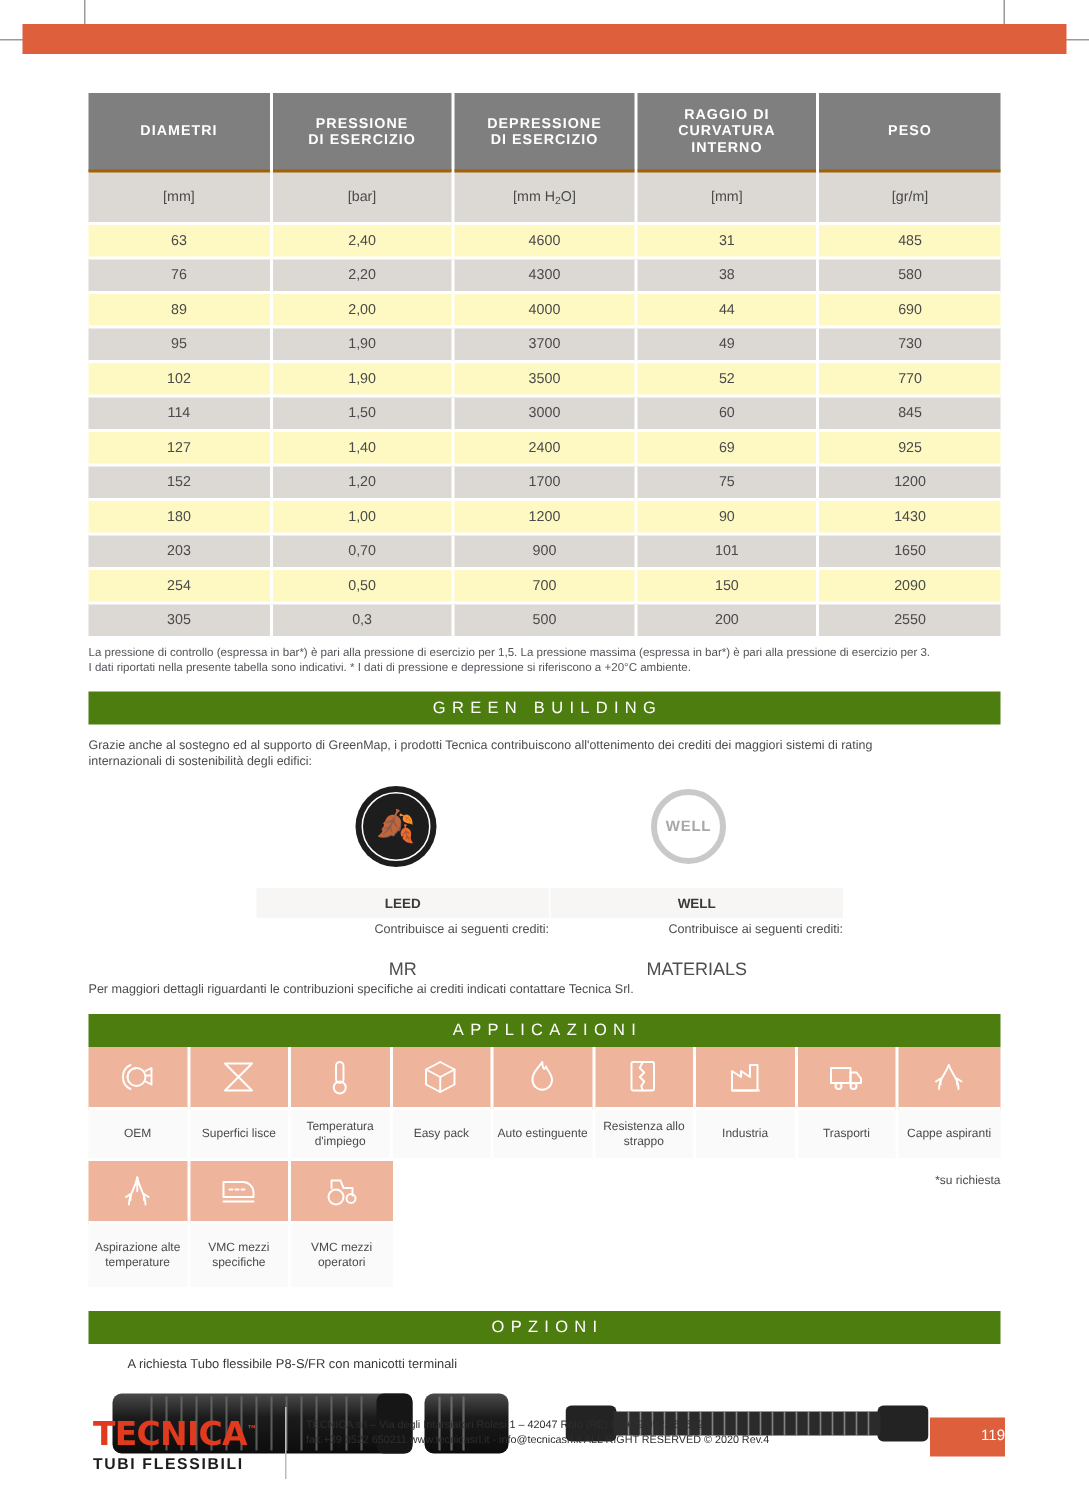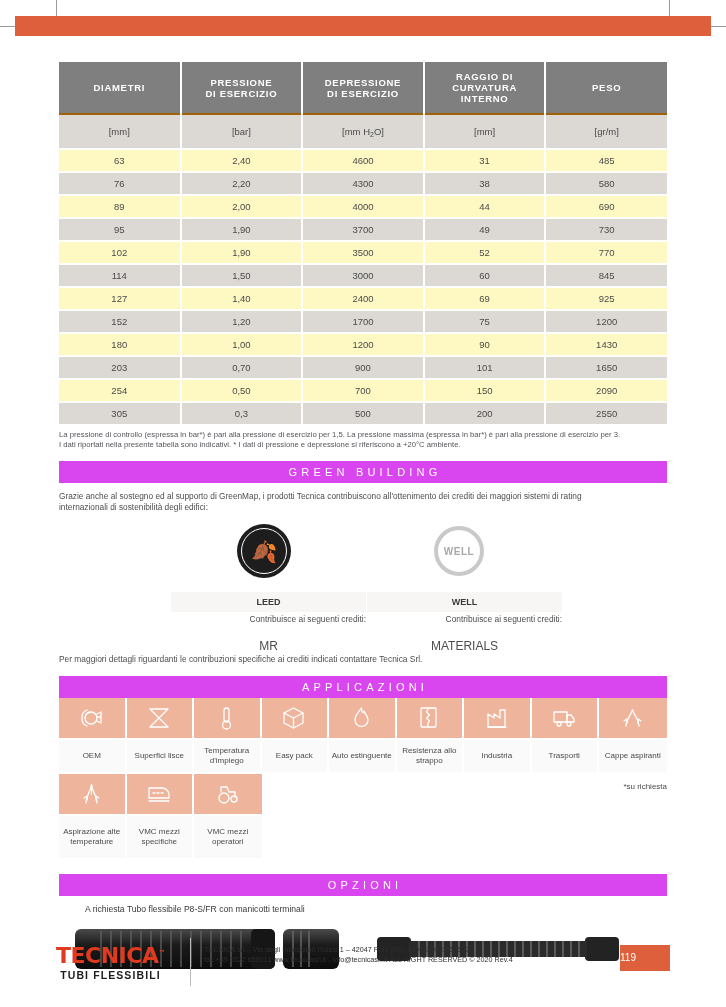--- a/index.html
+++ b/index.html
@@ -49,21 +49,21 @@
   sub { font-size: 7px; vertical-align: baseline; position: relative; top: 2px; }
 
   .note {
     width: 612px; margin: 6px 0 0 59px;
     font-size: 7.7px; line-height: 10.4px; color: #55545a;
   }
 
   
   .banner {
     width: 608px; margin: 10px 0 0 59px;
-    background: #d946ef; color: #ffffff;
+    background: #4d7c0f; color: #ffffff;
     text-align: center; font-size: 11px; letter-spacing: 4.2px;
     padding: 5px 0 5px 4px; font-weight: normal;
   }
 
   .gb-text {
     width: 614px; margin: 8px 0 0 59px;
     font-size: 8.3px; line-height: 11.6px; color: #4d4d4d;
   }
 
   
@@ -133,36 +133,36 @@
   }
   svg.ico { width: 26px; height: 26px; stroke: #ffffff; fill: none; stroke-width: 1.3; }
 
   
   .opt-text { width: 608px; margin: 8px 0 0 85px; font-size: 8.6px; color: #3a3a3a; }
   .hoses { position: relative; width: 608px; height: 58px; margin: 7px 0 0 59px; }
   .hose { position: absolute; }
 
   
   .footer { position: absolute; left: 0; top: 936px; width: 726px; height: 62px; }
-  .logo { position: absolute; left: 56px; top: 6px; text-align: center; }
+  .logo { position: absolute; left: 62px; top: 6px; }
   .logo .t1 {
     font-size: 22px; font-weight: bold; color: #e03a1f;
     letter-spacing: -0.5px; line-height: 22px; font-family: "DejaVu Sans", sans-serif;
   }
   .logo .tm { font-size: 7px; vertical-align: super; }
   .logo .t2 {
     font-size: 10.5px; font-weight: bold; color: #1d1d1d;
     letter-spacing: 1.1px; margin-top: 2px;
   }
   .vline { position: absolute; left: 190px; top: 2px; width: 1px; height: 48px; background: #bbbbbb; }
   .addr { position: absolute; left: 204px; top: 9px; font-size: 7.2px; line-height: 9.6px; color: #2e2e2e; }
   .pageno {
     position: absolute; left: 620px; top: 945px;
     width: 50px; height: 26px; background: #dd5f3c;
-    color: #ffffff; font-size: 10px; text-align: left; line-height: 26px;
+    color: #ffffff; font-size: 10px; text-align: right; line-height: 26px;
   }
 </style>
 </head>
 <body>
 
 <div class="crop-mark cm-v1"></div>
 <div class="crop-mark cm-v2"></div>
 <div class="crop-mark cm-h1"></div>
 <div class="crop-mark cm-h2"></div>
 <div class="top-bar"></div>

